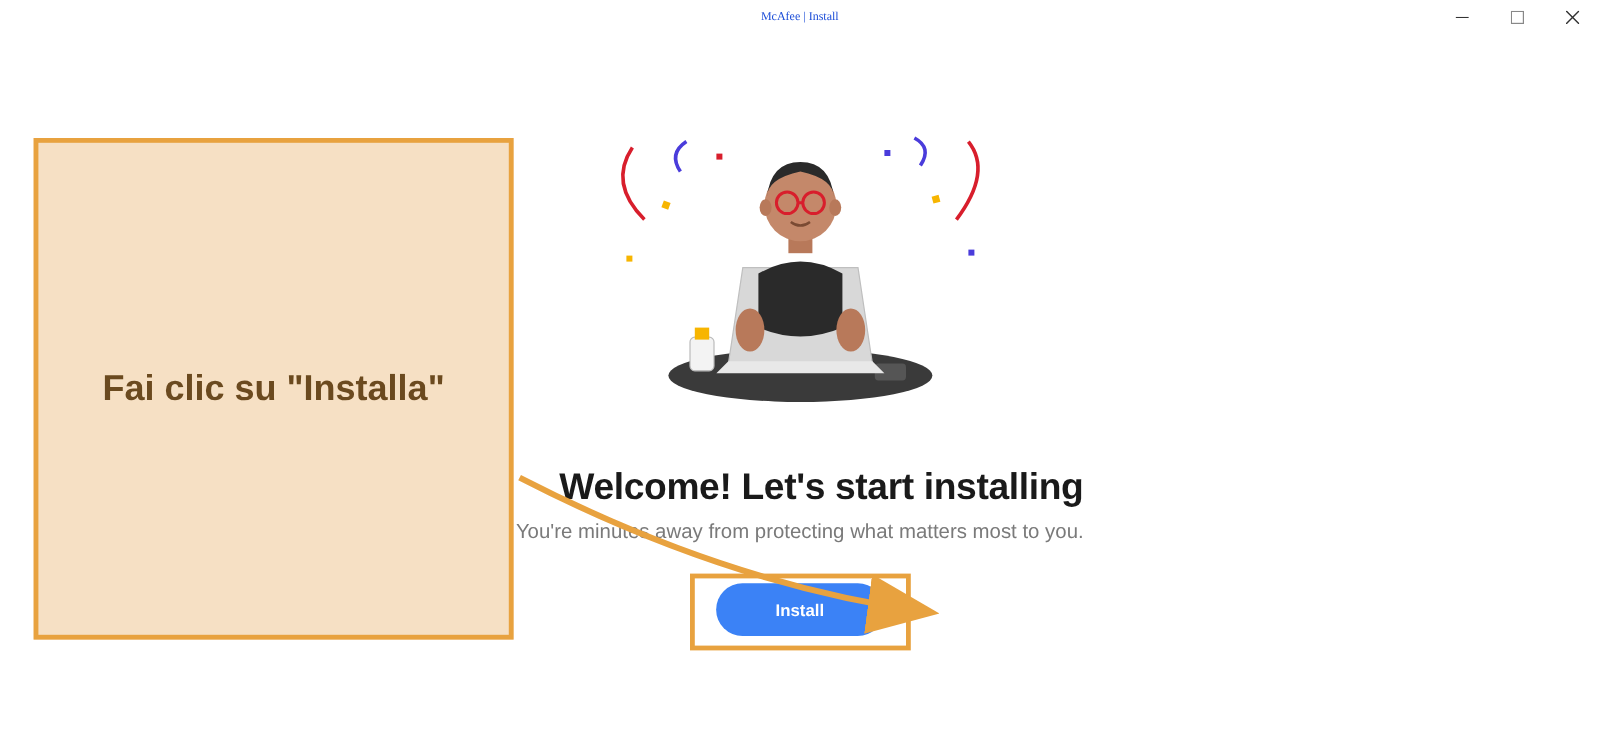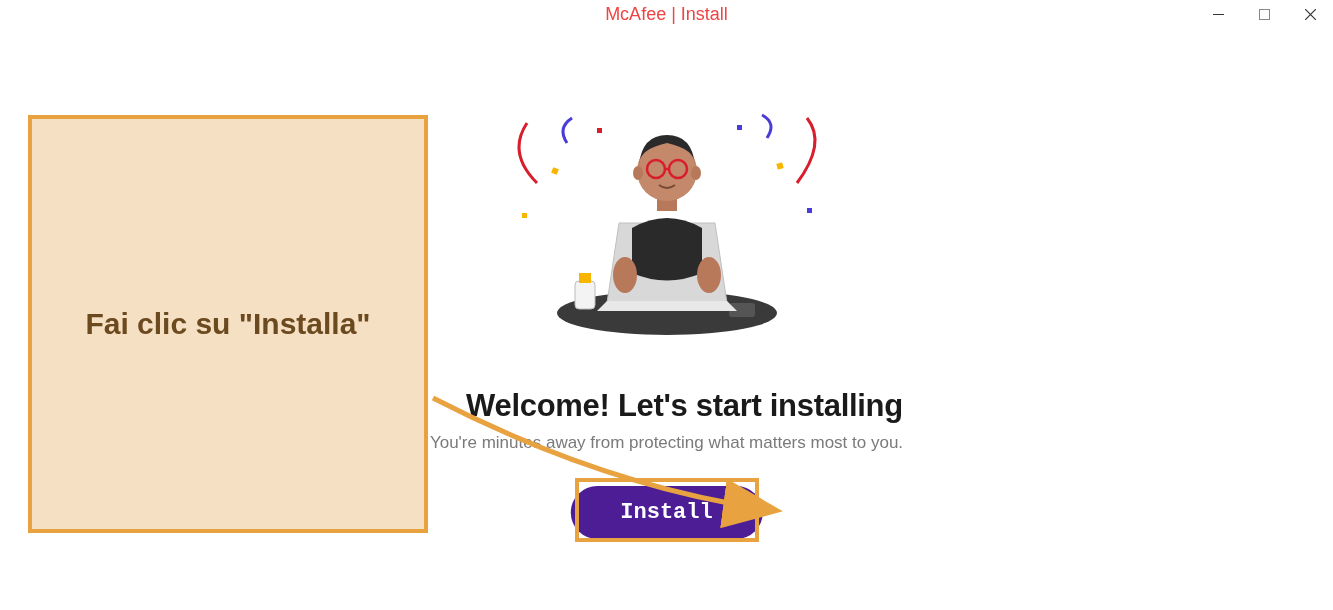--- a/index.html
+++ b/index.html
@@ -10,22 +10,23 @@
       background: #fff;
       position: relative;
       overflow: hidden;
     }
     .titlebar {
       height: 28px;
       display: flex;
       align-items: center;
       justify-content: center;
       position: relative;
-      font-size: 18px;
-      color: #ef4444;
+      font-size: 10px;
+      color: #1d4ed8;
+      font-family: Liberation Serif, serif;
     }
     .window-controls {
       position: absolute;
       right: 0;
       top: 0;
       height: 28px;
       display: flex;
     }
     .win-ctrl {
       width: 46px;
@@ -68,29 +69,28 @@
       right: 0;
       text-align: center;
       font-size: 17px;
       color: #7a7a7a;
     }
     .install-btn {
       position: absolute;
       top: 458px;
       left: 50%;
       transform: translateX(-50%);
-      background: #4c1d95;
+      background: #3b82f6;
       color: #fff;
       border: none;
       border-radius: 40px;
       padding: 14px 50px;
-      font-size: 22px;
+      font-size: 14px;
       font-weight: 600;
       cursor: pointer;
-      font-family: Liberation Mono, monospace;
     }
     .btn-highlight {
       position: absolute;
       top: 450px;
       left: 50%;
       transform: translateX(-50%);
       width: 184px;
       height: 64px;
       border: 4px solid #e8a23f;
       pointer-events: none;

